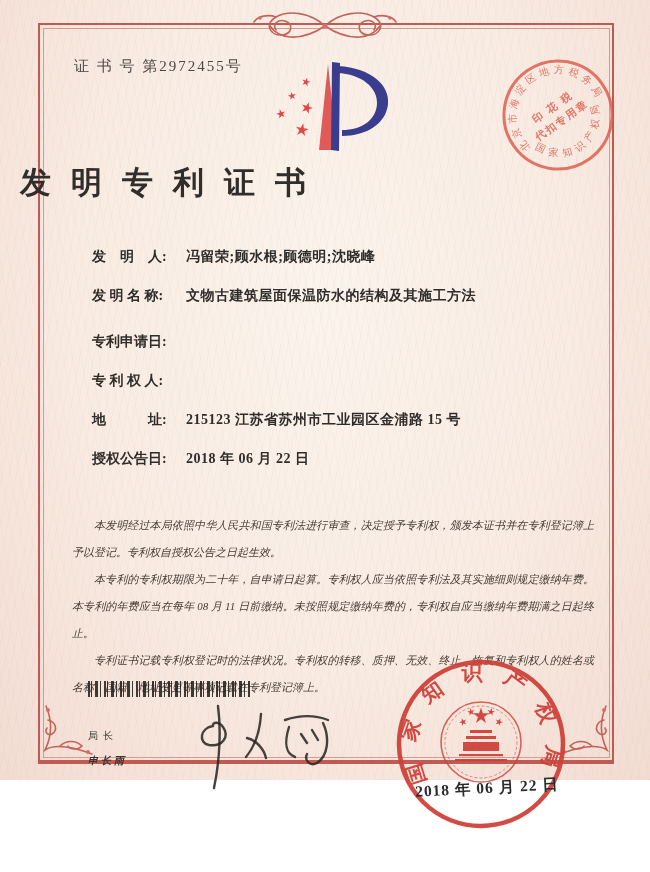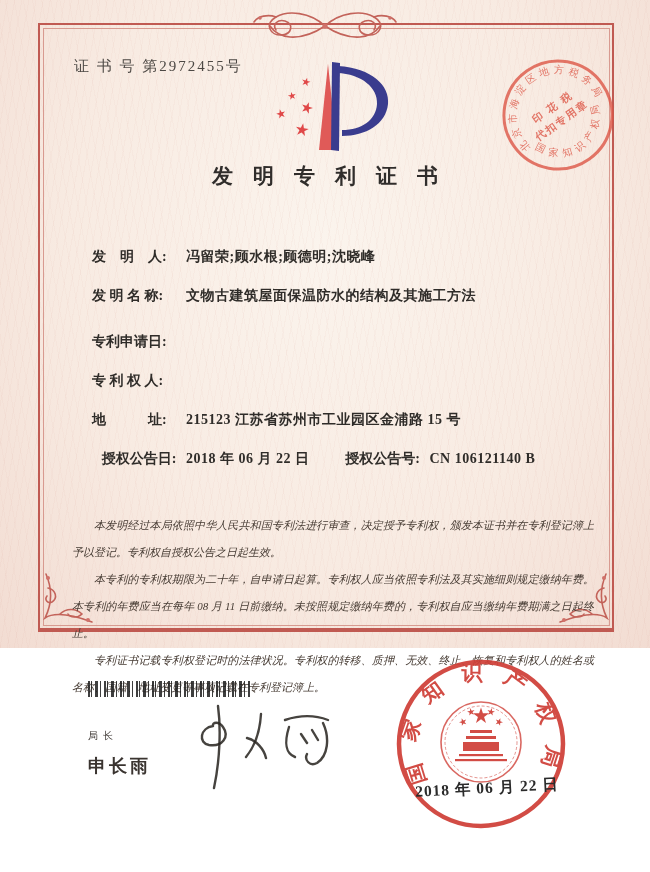--- a/index.html
+++ b/index.html
@@ -3,56 +3,56 @@
 <meta charset="utf-8">
 <style>
   :root{
     --paper:#f8ece4; --border-red:#c05a52; --border-red-light:#d89a90;
     --seal-red:#cf3f37; --stamp-red:#dd5747; --logo-blue:#3a3c8e;
     --logo-red:#e04848; --ink:#35302c;
   }
   html,body{margin:0;padding:0;}
   body{width:650px;height:872px;overflow:hidden;background:#fff;
        font-family:"Liberation Serif","DejaVu Serif",serif;}
-  .paper{position:relative;width:650px;height:648px;
+  .paper{position:relative;width:650px;height:780px;
     background:
       repeating-linear-gradient(100deg, rgba(214,150,138,0.06) 0 1px, rgba(0,0,0,0) 1px 7px),
       repeating-linear-gradient(80deg, rgba(214,150,138,0.05) 0 1px, rgba(0,0,0,0) 1px 9px),
       radial-gradient(ellipse at 50% 38%, #fbf4ed 0%, #f8ebe2 55%, #f2dcd2 100%);
   }
   .frame{position:absolute;left:38px;right:36px;top:23px;bottom:16px;
     border:2px solid var(--border-red);border-bottom-width:4px;}
   .frame::after{content:"";position:absolute;inset:2.5px;border:1px solid var(--border-red-light);}
   .top-ornament{position:absolute;left:50%;top:4px;transform:translateX(-50%);
     background:transparent;}
   .corner-orn{position:absolute;bottom:20px;}
   .corner-orn.left{left:40px;}
   .corner-orn.right{right:38px;transform:scaleX(-1);}
   .cert-no{position:absolute;left:74px;top:57px;font-size:15px;letter-spacing:2px;
     color:#4c4844;font-weight:500;}
   .logo{position:absolute;left:250px;top:56px;}
-  .title{position:absolute;left:0;right:0;top:162px;text-align:center;
-    font-size:21px;font-weight:700;color:#302d2b;letter-spacing:20px;padding-left:20px;box-sizing:border-box;}
+  .title{position:absolute;left:0;right:0;top:162px;text-align:left;
+    font-size:31px;font-weight:700;color:#302d2b;letter-spacing:20px;padding-left:20px;box-sizing:border-box;}
   .fields{position:absolute;left:92px;right:56px;top:247px;color:#2f2c29;font-size:14px;}
   .frow{display:flex;margin-bottom:19px;line-height:20px;}
   .frow.first{margin-bottom:26px;}
   .flabel{flex:0 0 94px;font-weight:600;white-space:nowrap;}
   .fvalue{font-weight:600;letter-spacing:0.5px;}
-  .frow.double{gap:26px;text-align:center;}
+  .frow.double{gap:26px;}
   .pair{display:flex;}
   .paras{position:absolute;left:72px;right:56px;top:512px;font-size:11px;
     line-height:27px;color:#463b33;font-style:italic;}
   .paras p{margin:0;text-indent:2em;text-align:justify;font-weight:500;}
   .barcode{position:absolute;left:88px;top:681px;width:163px;height:16px;opacity:.85;
     background:repeating-linear-gradient(90deg,#1d1d1d 0 2px,rgba(0,0,0,0) 2px 3px,
       #1d1d1d 3px 4px,rgba(0,0,0,0) 4px 7px,#1d1d1d 7px 10px,rgba(0,0,0,0) 10px 12px,
       #1d1d1d 12px 13px,rgba(0,0,0,0) 13px 16px);}
   .director{position:absolute;left:88px;top:729px;color:#3a3430;}
   .director .role{font-size:10px;letter-spacing:5px;margin-bottom:11px;}
-  .director .name{font-size:18px;letter-spacing:3px;font-weight:600;}
+  .director .name{font-size:10px;letter-spacing:3px;font-weight:600;font-style:italic;}
   .signature{position:absolute;left:185px;top:698px;}
   .sig-stroke{fill:none;stroke:#2a2723;stroke-width:2.4;stroke-linecap:round;opacity:.87;}
   .seal{position:absolute;left:393px;top:656px;opacity:.93;}
   .seal-red{fill:var(--seal-red);}
   .seal-ring-text{font-size:21px;font-weight:700;fill:var(--seal-red);letter-spacing:19px;
     font-family:"Liberation Serif","DejaVu Serif",serif;}
   .seal-date{position:absolute;left:398px;top:778px;width:178px;text-align:center;
     font-size:15.5px;font-weight:700;color:#2b2b2b;letter-spacing:1px;transform:rotate(-3deg);}
   .stamp{position:absolute;left:498px;top:55px;opacity:.8;}
   .stamp text{fill:var(--stamp-red);font-family:"Liberation Serif","DejaVu Serif",serif;}
@@ -136,24 +136,20 @@
       <span class="flabel">专 利 权 人:</span>
     </div>
     <div class="frow">
       <span class="flabel">地　　　址:</span>
       <span class="fvalue">215123 江苏省苏州市工业园区金浦路 15 号</span>
     </div>
     <div class="frow double">
       <span class="pair">
         <span class="flabel">授权公告日:</span>
         <span class="fvalue">2018 年 06 月 22 日</span>
-      </span>
-      <span class="pair">
-        <span class="flabel">授权公告号:</span>
-        <span class="fvalue">CN 106121140 B</span>
       </span>
     </div>
   </div>
 
   <div class="paras">
     <p>本发明经过本局依照中华人民共和国专利法进行审查，决定授予专利权，颁发本证书并在专利登记簿上予以登记。专利权自授权公告之日起生效。</p>
     <p>本专利的专利权期限为二十年，自申请日起算。专利权人应当依照专利法及其实施细则规定缴纳年费。本专利的年费应当在每年 08 月 11 日前缴纳。未按照规定缴纳年费的，专利权自应当缴纳年费期满之日起终止。</p>
     <p>专利证书记载专利权登记时的法律状况。专利权的转移、质押、无效、终止、恢复和专利权人的姓名或名称、国籍、地址变更等事项记载在专利登记簿上。</p>
   </div>
 

